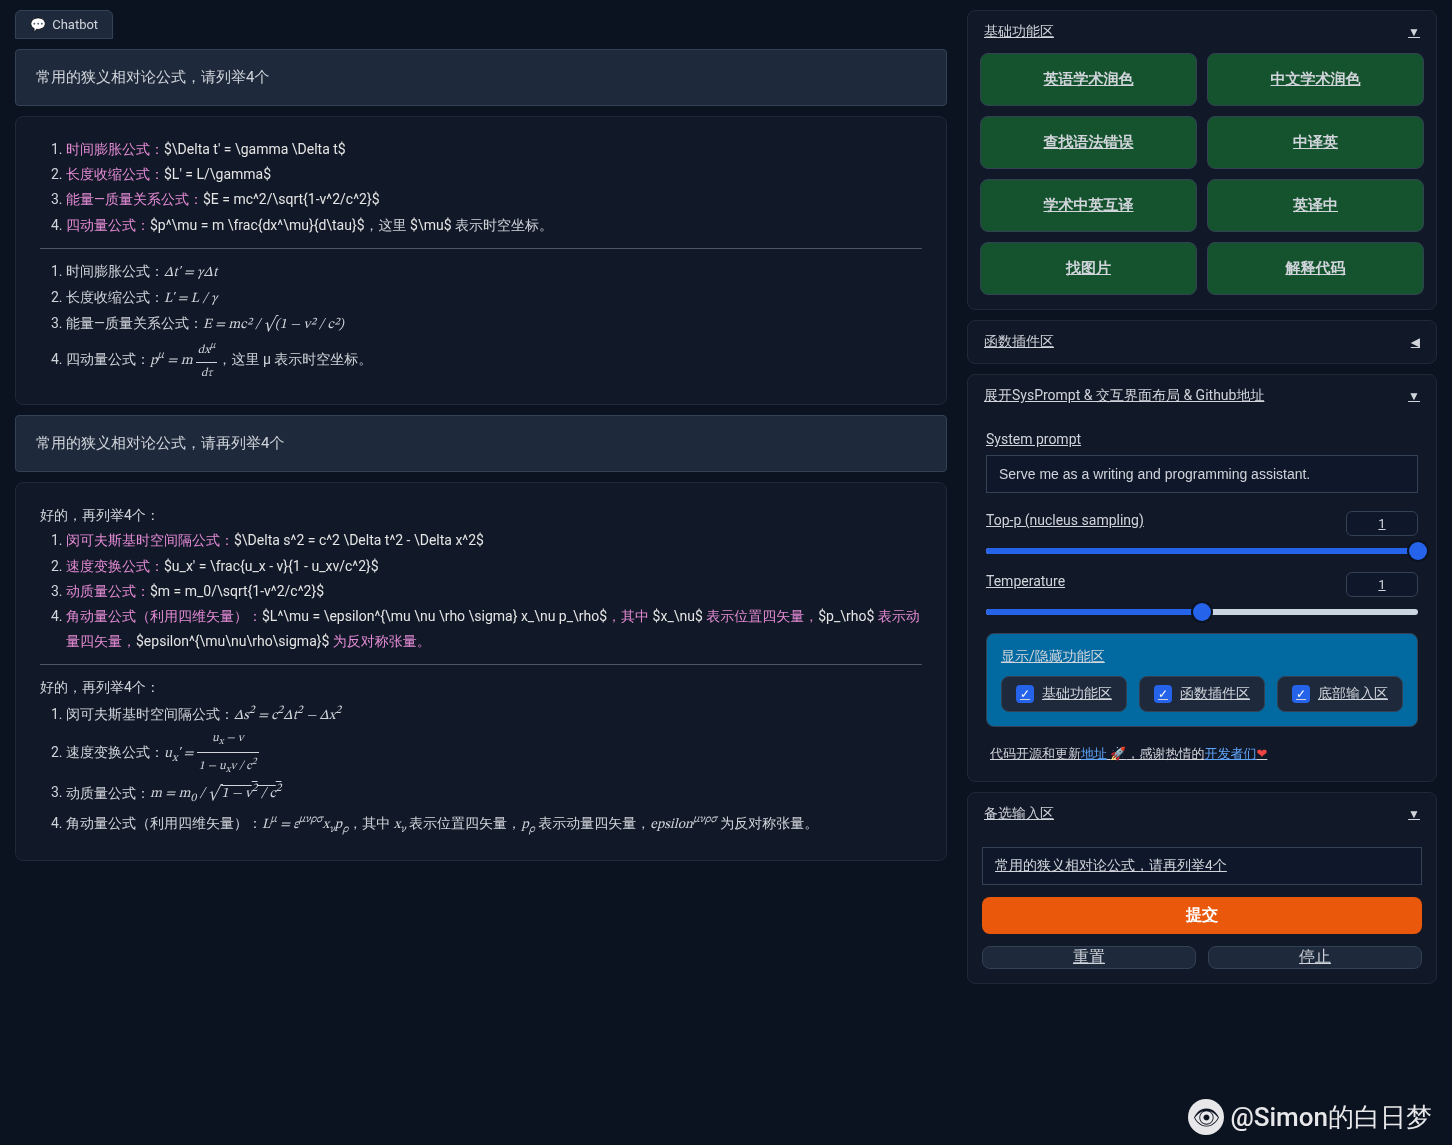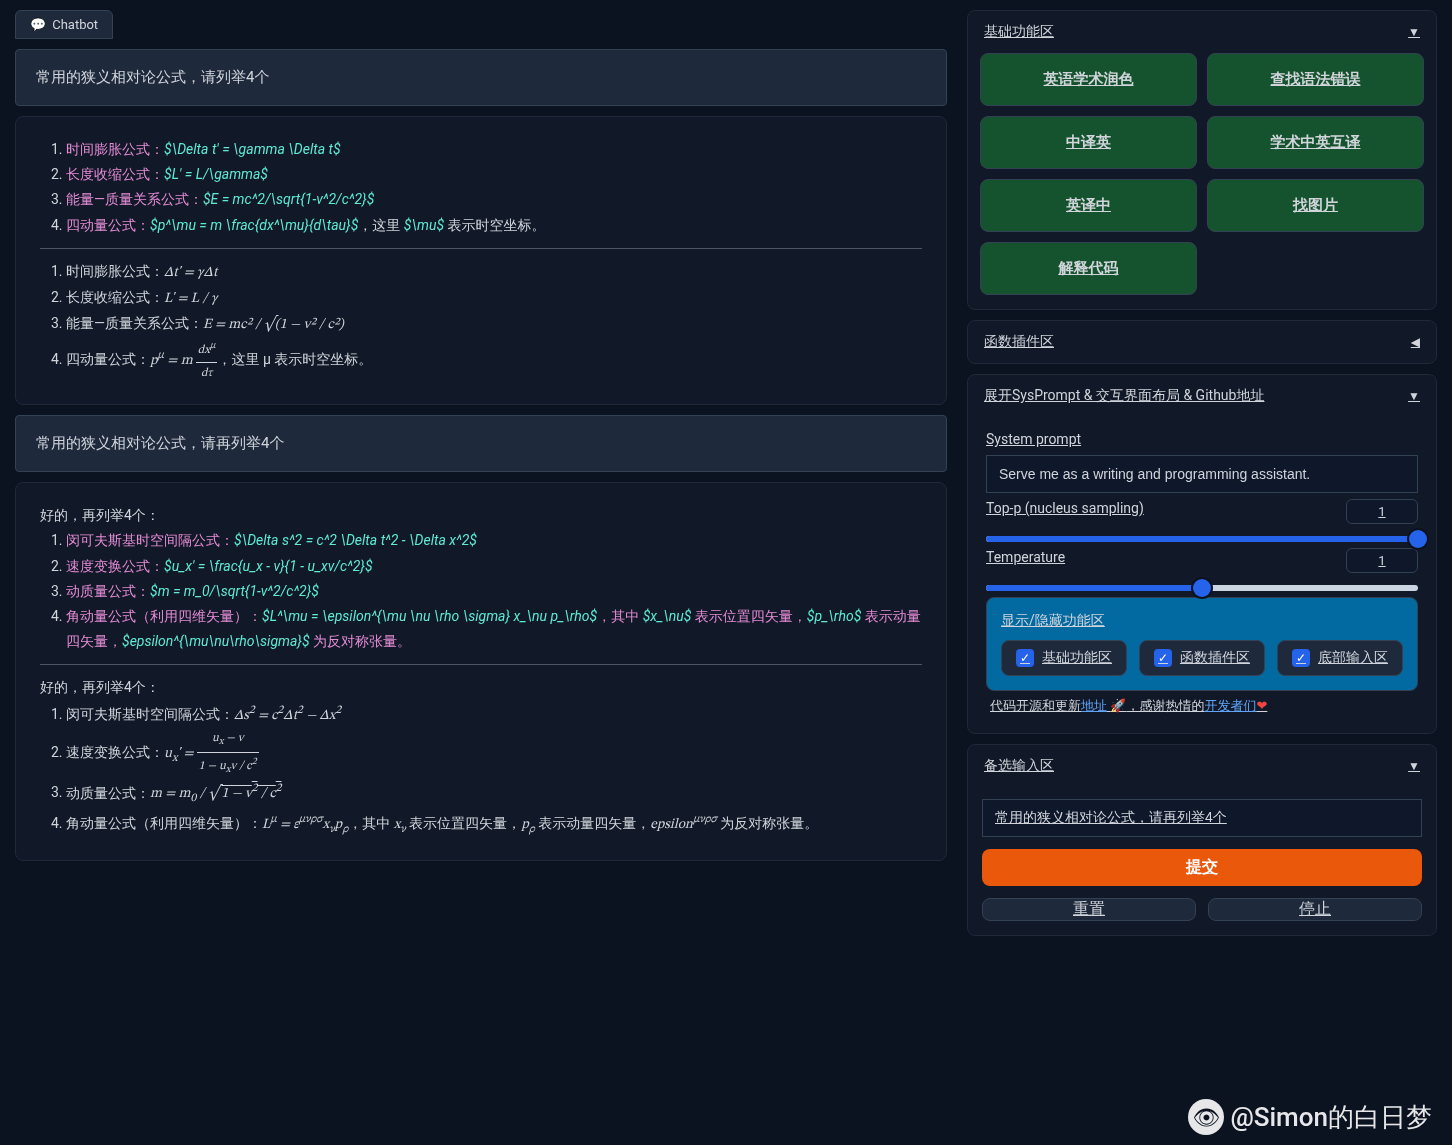--- a/index.html
+++ b/index.html
@@ -50,21 +50,21 @@
 }
 .bot-msg {
   background: #111827;
   border: 1px solid #1f2937;
   border-radius: 8px;
   padding: 20px 24px;
   line-height: 1.8;
 }
 .bot-msg ol { padding-left: 26px; }
 .bot-msg hr { border: none; border-top: 1px solid #4b5563; margin: 10px 0; }
-.latex { color: #5eead4; font-style: italic; }
+.latex { color: #e5e5e5; }
 .label-txt { color: #e48bd5; }
 .math { font-style: italic; font-family: "Cambria Math", "STIX Two Math", serif; }
 .frac { display: inline-block; text-align: center; vertical-align: middle; font-size: 0.85em; }
 .frac .num { display: block; border-bottom: 1px solid #d1d5db; padding: 0 2px; }
 .frac .den { display: block; padding: 0 2px; }
 .sqrt { text-decoration: overline; padding-left: 2px; }
 
 .section {
   background: #111827;
   border: 1px solid #1f2937;
@@ -90,21 +90,21 @@
   background: #14532d;
   border: 1px solid #334155;
   border-radius: 8px;
   padding: 16px 0;
   text-align: center;
   font-weight: 600;
   font-size: 15px;
   cursor: pointer;
 }
 
-.sys-section .section-body { display: flex; flex-direction: column; gap: 6px; padding: 14px 18px 18px; }
+.sys-section .section-body { display: flex; flex-direction: column; gap: 18px; padding: 14px 18px 18px; }
 .field-label { font-size: 14px; margin-bottom: 8px; }
 .textbox {
   background: #0f172a;
   border: 1px solid #334155;
   border-radius: 0;
   padding: 10px 12px;
   color: #d1d5db;
   width: 100%;
   font-size: 14px;
 }
@@ -261,20 +261,21 @@
 
 <div class="right-panel">
   <div class="section">
     <div class="section-header">
       <span>基础功能区</span>
       <span class="arrow">▼</span>
     </div>
     <div class="section-body">
       <div class="btn-grid" id="basic-buttons">
           <div class="fn-btn">英语学术润色</div>
+          <div class="fn-btn">中文学术润色</div>
           <div class="fn-btn">查找语法错误</div>
           <div class="fn-btn">中译英</div>
           <div class="fn-btn">学术中英互译</div>
           <div class="fn-btn">英译中</div>
           <div class="fn-btn">找图片</div>
           <div class="fn-btn">解释代码</div>
         </div>
     </div>
   </div>
 

